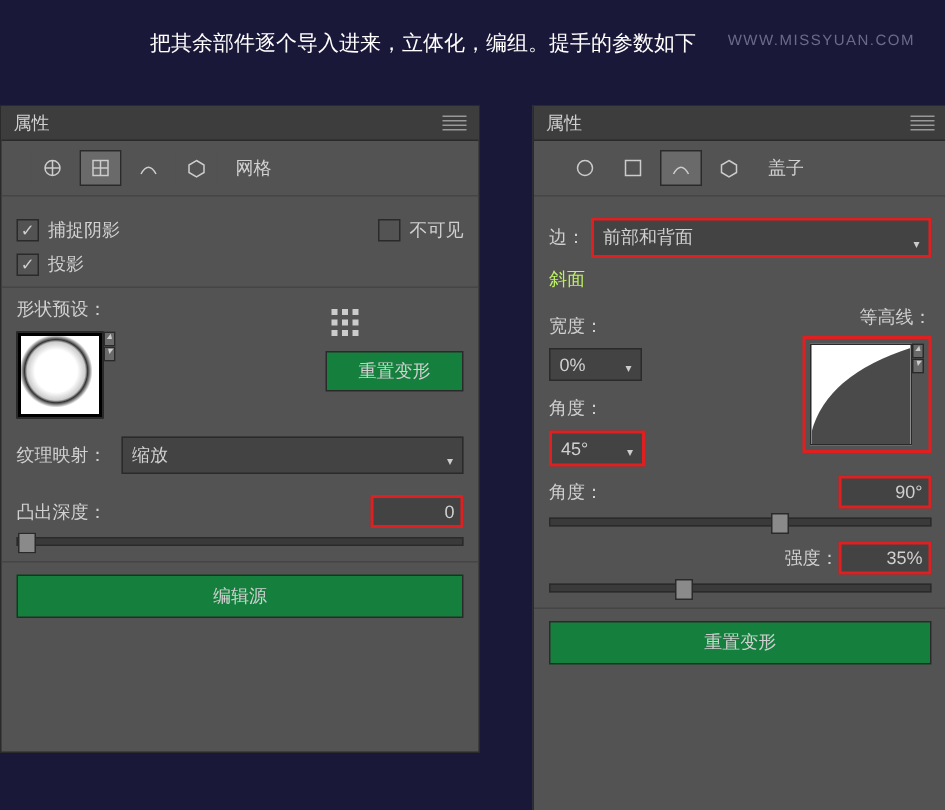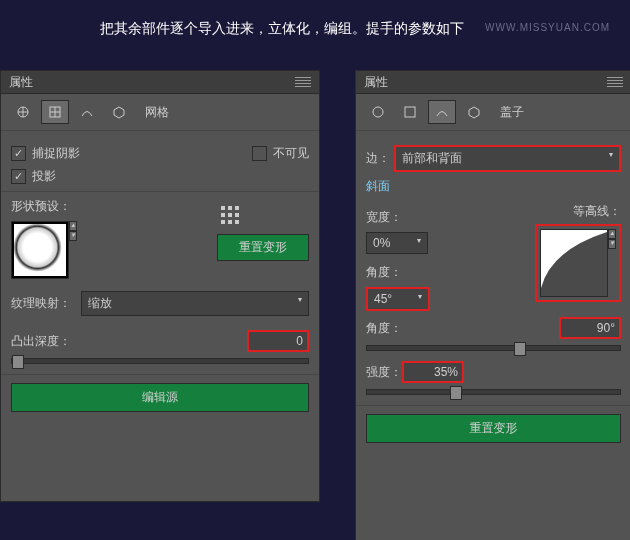--- a/index.html
+++ b/index.html
@@ -5,46 +5,46 @@
 body{margin:0;background:#1a1838;font-family:"Microsoft YaHei",sans-serif;font-size:12px;color:#d0d0d0;width:630px;height:540px;position:relative;overflow:hidden}
 .caption{position:absolute;top:20px;left:100px;color:#fff;font-size:14px}
 .watermark{position:absolute;top:22px;right:20px;color:#6a6a8a;font-size:10px;letter-spacing:1px}
 .panel{position:absolute;background:#535353;border:1px solid #2a2a2a}
 .panel-left{left:0;top:70px;width:318px;height:430px}
 .panel-right{left:355px;top:70px;width:275px;height:470px}
 .panel-tab{background:#3d3d3d;height:22px;display:flex;align-items:center;padding:0 8px;border-bottom:1px solid #2a2a2a}
 .panel-tab span{flex:1}
 .menu-lines{width:16px;height:10px;display:flex;flex-direction:column;justify-content:space-between}
 .menu-lines i{display:block;height:1px;background:#999}
-.icon-row{display:flex;align-items:center;gap:4px;padding:6px 8px;border-bottom:1px solid #454545}
+.icon-row{display:flex;align-items:center;gap:4px;padding:6px 20px;border-bottom:1px solid #454545}
 .icon-btn{width:26px;height:22px;display:flex;align-items:center;justify-content:center;background:#535353;border:1px solid transparent}
 .icon-btn.active{background:#6a6a6a;border:1px solid #2a2a2a}
 .section{padding:8px 10px}
 .row{display:flex;align-items:center;margin:6px 0}
 .checkbox{width:13px;height:13px;border:1px solid #2a2a2a;background:#535353;display:inline-flex;align-items:center;justify-content:center;margin-right:6px}
 .checkbox.checked::after{content:"✓";color:#d0d0d0;font-size:11px}
 .label{color:#d0d0d0}
 .thumb{width:52px;height:52px;background:#000;border:1px solid #2a2a2a;padding:2px;position:relative}
 .thumb-inner{width:100%;height:100%;background:radial-gradient(circle at 45% 45%,#fff 35%,#ccc 48%,#333 52%,#fff 60%)}
 .spinner{width:8px;display:flex;flex-direction:column}
 .spinner i{height:8px;background:#6a6a6a;border:1px solid #2a2a2a;display:block;font-size:7px;text-align:center;line-height:6px;color:#ccc}
 .grid9{width:18px;height:18px;position:relative}
 .grid9 i{position:absolute;width:4px;height:4px;background:#ccc}
 .btn{background:#15803d;border:1px solid #2a2a2a;padding:4px 10px;color:#d0d0d0;text-align:center;display:inline-block;min-width:70px}
 .btn-wide{display:block;margin:8px auto;min-width:180px;padding:5px}
-.dropdown{background:#434343;border:1px solid #2a2a2a;padding:3px 6px;display:flex;align-items:flex-start;justify-content:space-between;min-width:70px}
+.dropdown{background:#434343;border:1px solid #2a2a2a;padding:3px 6px;display:flex;align-items:flex-end;justify-content:space-between;min-width:70px}
 .dropdown .arr{font-size:8px;color:#ccc}
 .input-num{background:#434343;border:1px solid #2a2a2a;padding:2px 4px;width:50px;text-align:right;color:#d0d0d0}
 .hl{border:2px solid #e02020}
 .slider{height:4px;background:#3a3a3a;border:1px solid #2a2a2a;position:relative;margin:4px 0 10px}
 .slider .knob{position:absolute;top:-4px;width:10px;height:12px;background:#8a8a8a;border:1px solid #2a2a2a}
 .divider{height:1px;background:#454545;margin:6px -10px}
 .contour{width:66px;height:66px;background:#fff;border:1px solid #2a2a2a;position:relative;overflow:hidden}
 .contour svg{position:absolute;inset:0}
-.subh{color:#7dd3fc;margin:6px 0 8px}
+.subh{color:#bef264;margin:6px 0 8px}
 </style>
 </head>
 <body>
 
 <div class="caption">把其余部件逐个导入进来，立体化，编组。提手的参数如下</div>
 <div class="watermark">WWW.MISSYUAN.COM</div>
 
 <div class="panel panel-left">
   <div class="panel-tab">
     <span>属性</span>
@@ -223,21 +223,21 @@
     </div>
 
     <div class="row" style="justify-content:space-between">
       <span class="label">角度：</span>
       <span class="input-num hl">90°</span>
     </div>
     <div class="slider">
         <div class="knob" style="left:58%"></div>
       </div>
 
-    <div class="row" style="justify-content:flex-start;margin-top:8px">
+    <div class="row" style="justify-content:flex-end;margin-top:8px">
       <span class="label">强度：</span>
       <span class="input-num hl">35%</span>
     </div>
     <div class="slider">
         <div class="knob" style="left:33%"></div>
       </div>
     <div class="divider"></div>
     <div class="btn btn-wide" style="min-width:140px">重置变形</div>
   </div>
 </div>

